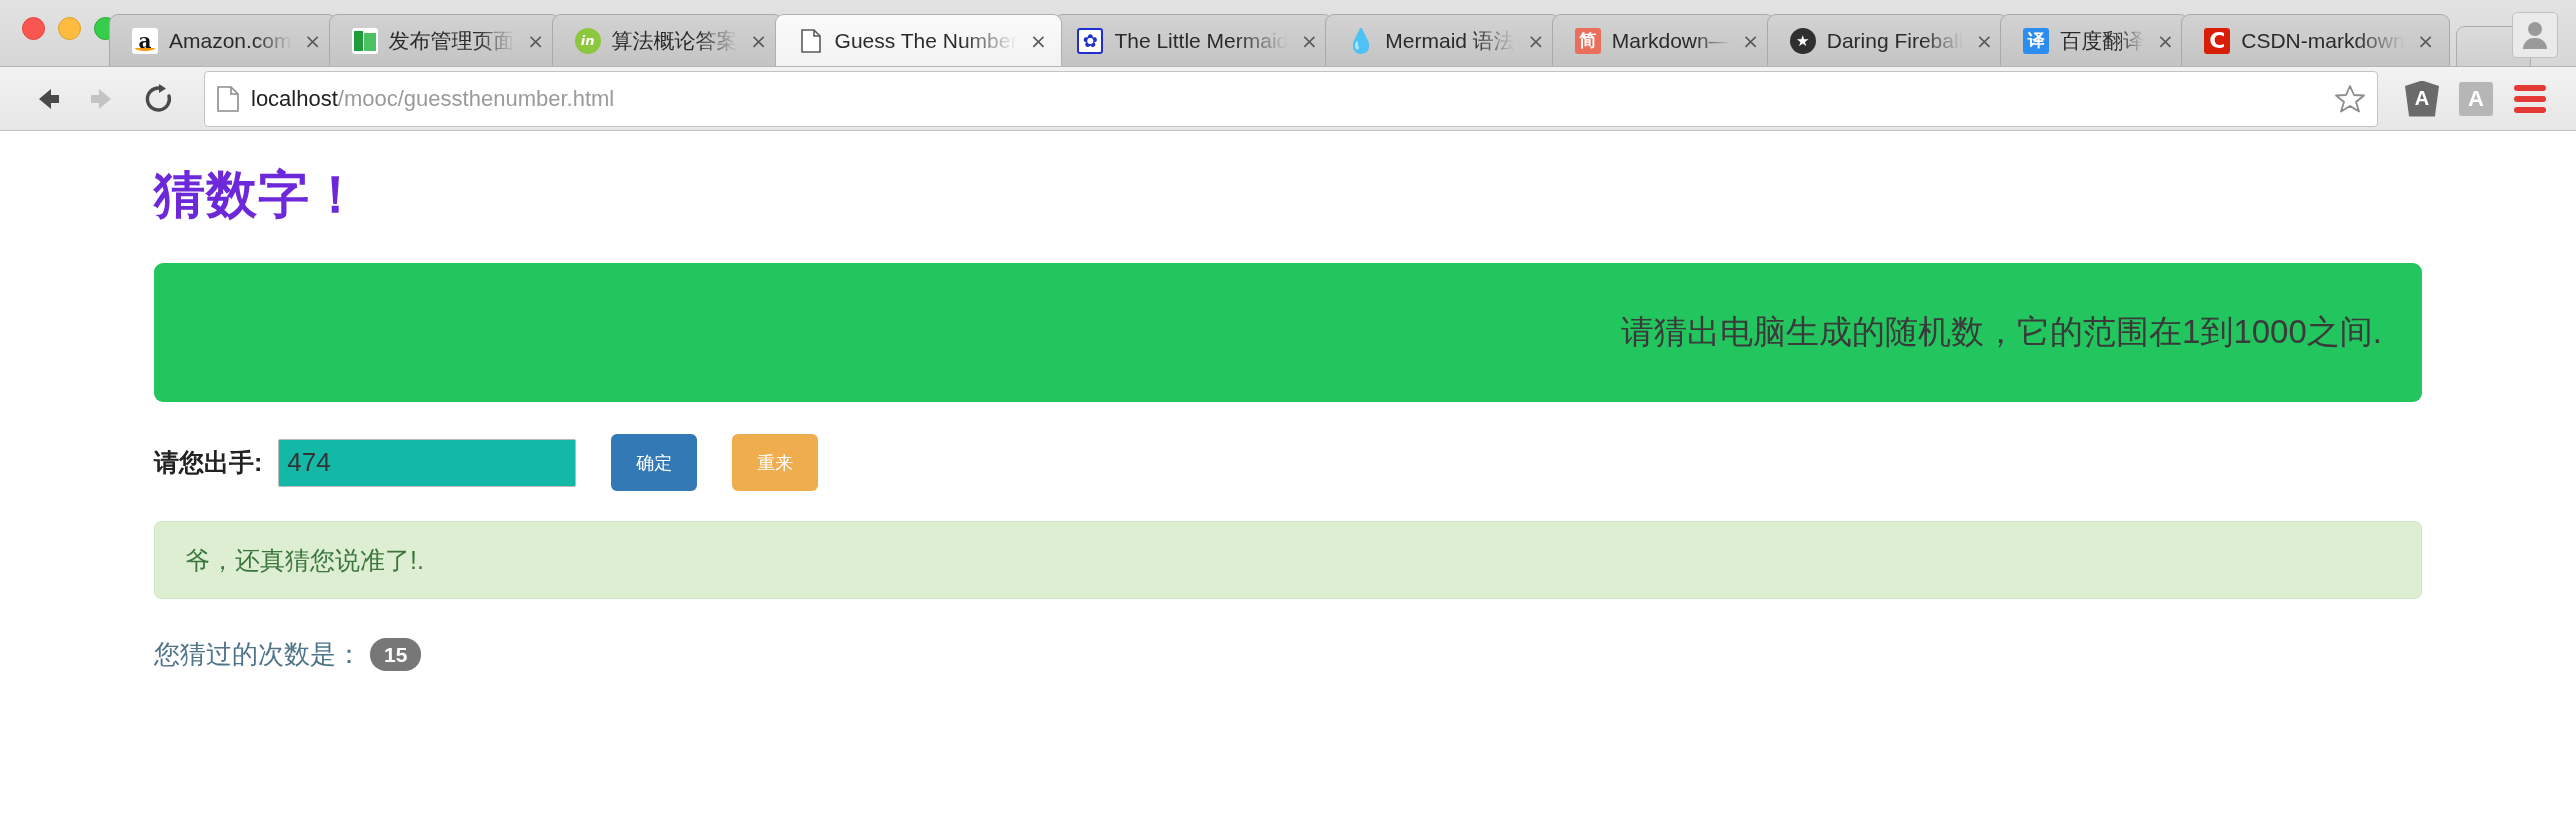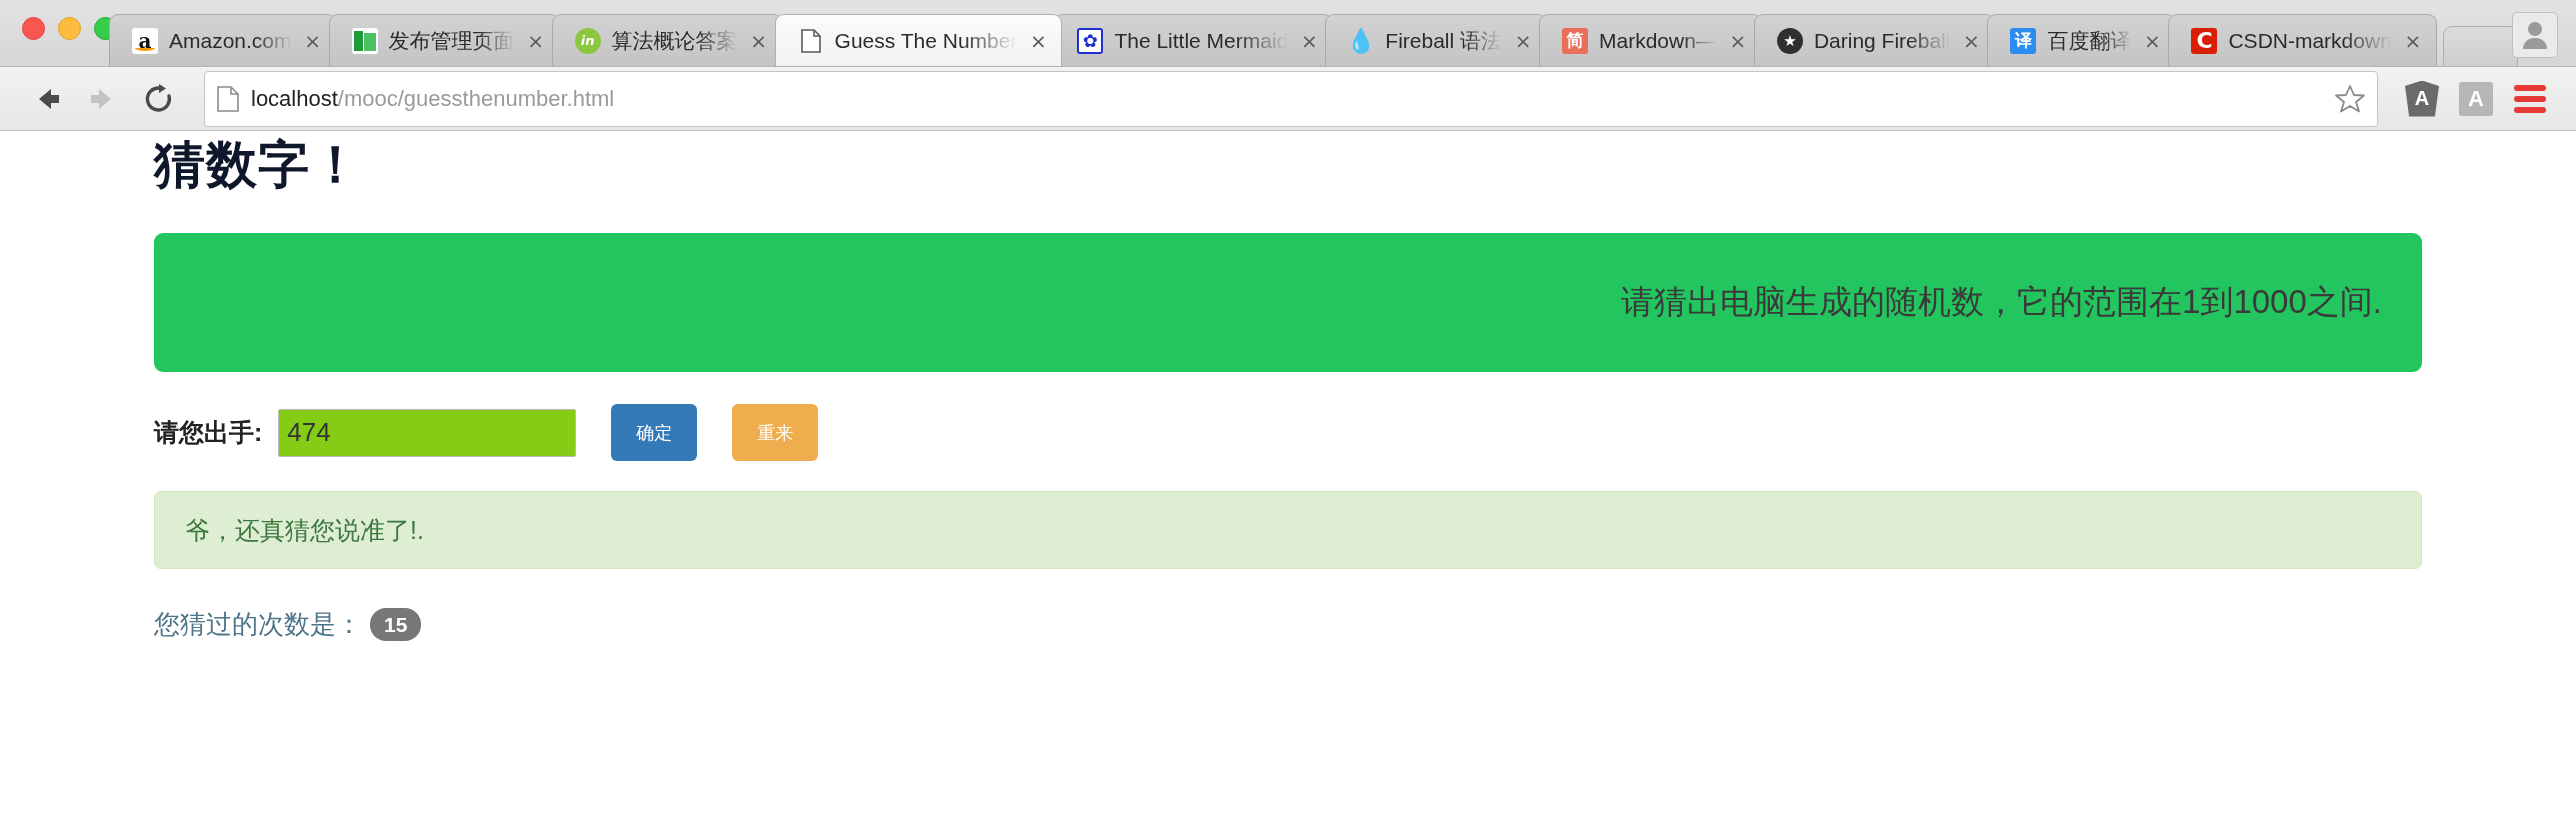--- a/index.html
+++ b/index.html
@@ -166,21 +166,22 @@
   
   .page {
     flex: 1;
     background: #fff;
     padding: 0 154px;
     overflow: hidden;
   }
   .page-title {
     font-size: 51px;
     font-weight: bold;
-    color: #0f172a;
+    color: #6d28d9;
+    margin-top: 30px;
     letter-spacing: 1px;
   }
   .jumbotron {
     margin-top: 33px;
     background: #22c55e;
     border-radius: 9px;
     padding: 35px 40px;
     height: 139px;
     display: flex; align-items: center; justify-content: flex-end;
   }
@@ -196,21 +197,21 @@
   }
   .form-label { font-size: 25px; color: #222; font-weight: bold; }
   .guess-input {
     width: 298px; height: 48px;
     border: 1px solid #b9b9b9;
     border-radius: 2px;
     font-size: 26px;
     color: #333;
     padding: 0 8px;
     font-family: "Liberation Sans", sans-serif;
-    background: #84cc16;
+    background: #14b8a6;
     outline: none;
   }
   .btn {
     height: 57px;
     border: none;
     border-radius: 6px;
     color: #fff;
     font-size: 18px;
     font-family: "Liberation Sans", sans-serif;
     padding: 0 25px;
@@ -289,21 +290,21 @@
         </div>
         <div class="tab">
           <div class="tab-favicon fav-paw">
             <span class="pawdot">✿</span>
           </div>
           <span class="tab-title">The Little Mermaid</span>
           <span class="tab-close">×</span>
         </div>
         <div class="tab">
           <div class="tab-favicon fav-drop">💧</div>
-          <span class="tab-title">Fireball 语法</span>
+          <span class="tab-title">Mermaid 语法</span>
           <span class="tab-close">×</span>
         </div>
         <div class="tab">
           <div class="tab-favicon fav-jian">简</div>
           <span class="tab-title">Markdown—</span>
           <span class="tab-close">×</span>
         </div>
         <div class="tab">
           <div class="tab-favicon fav-star">★</div>
           <span class="tab-title">Daring Fireball</span>

